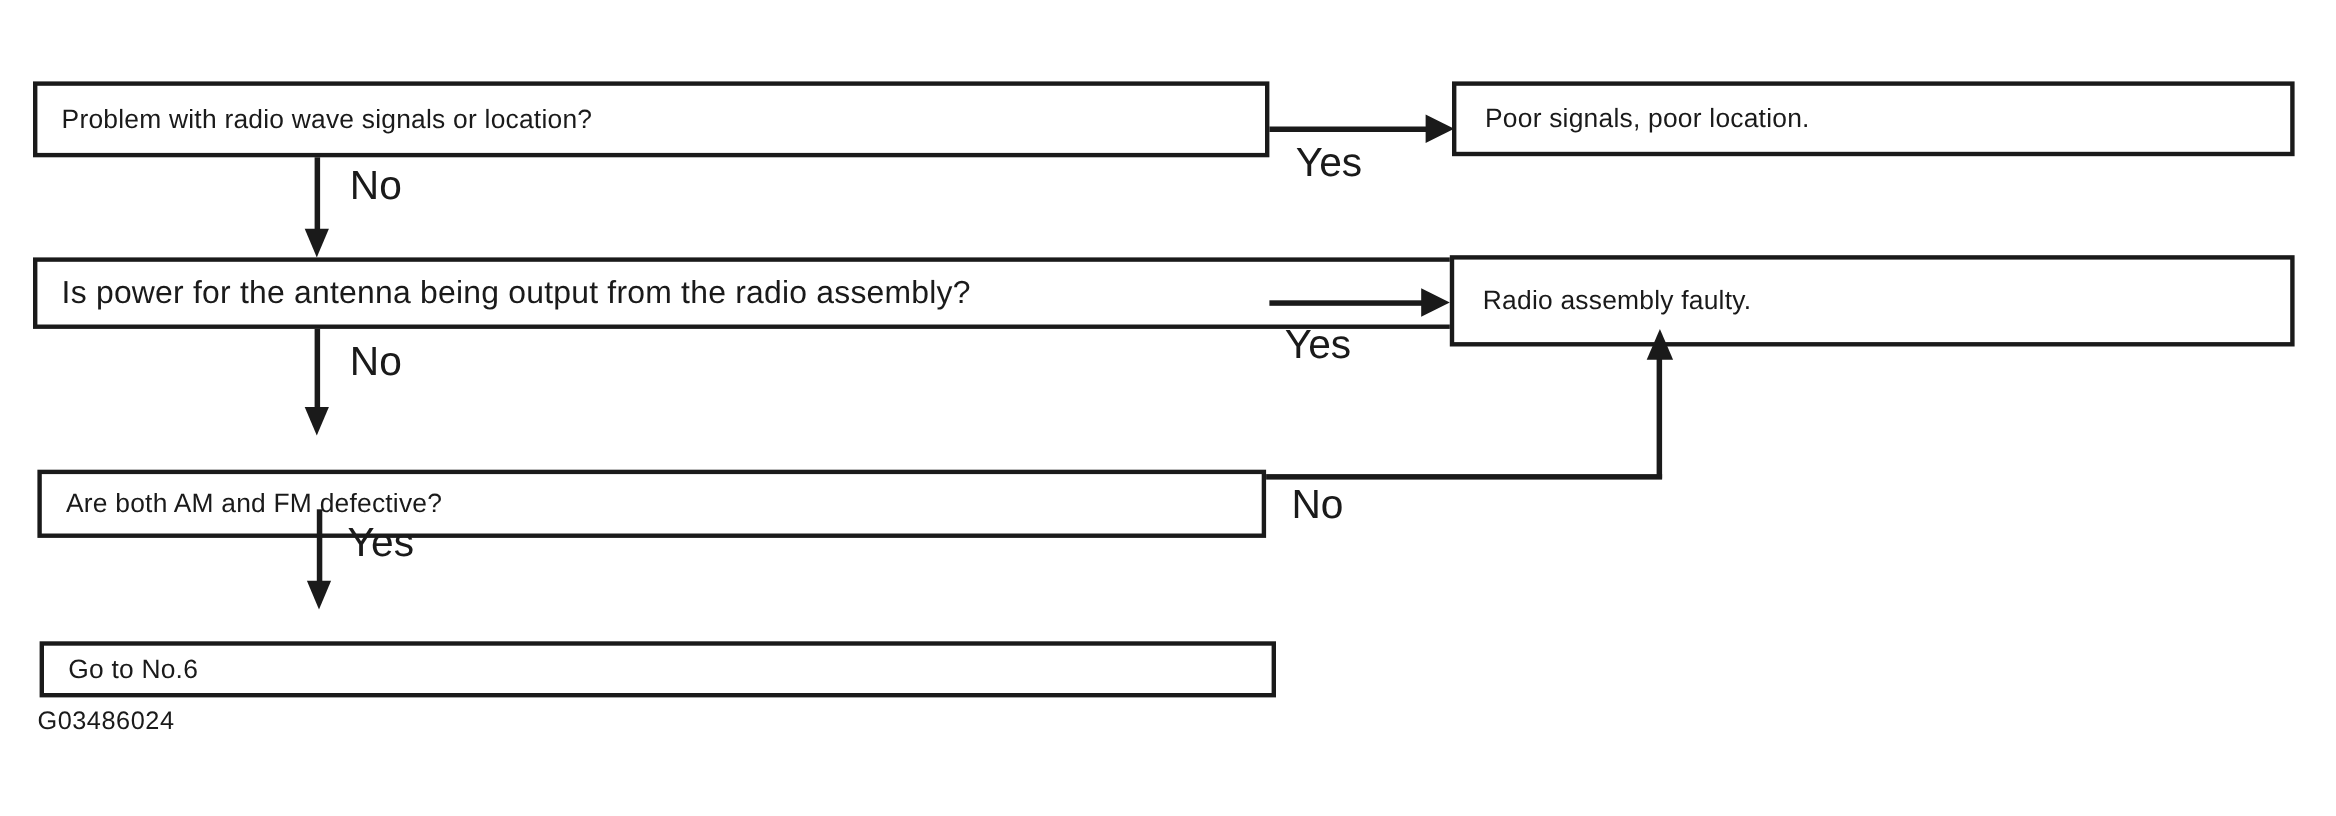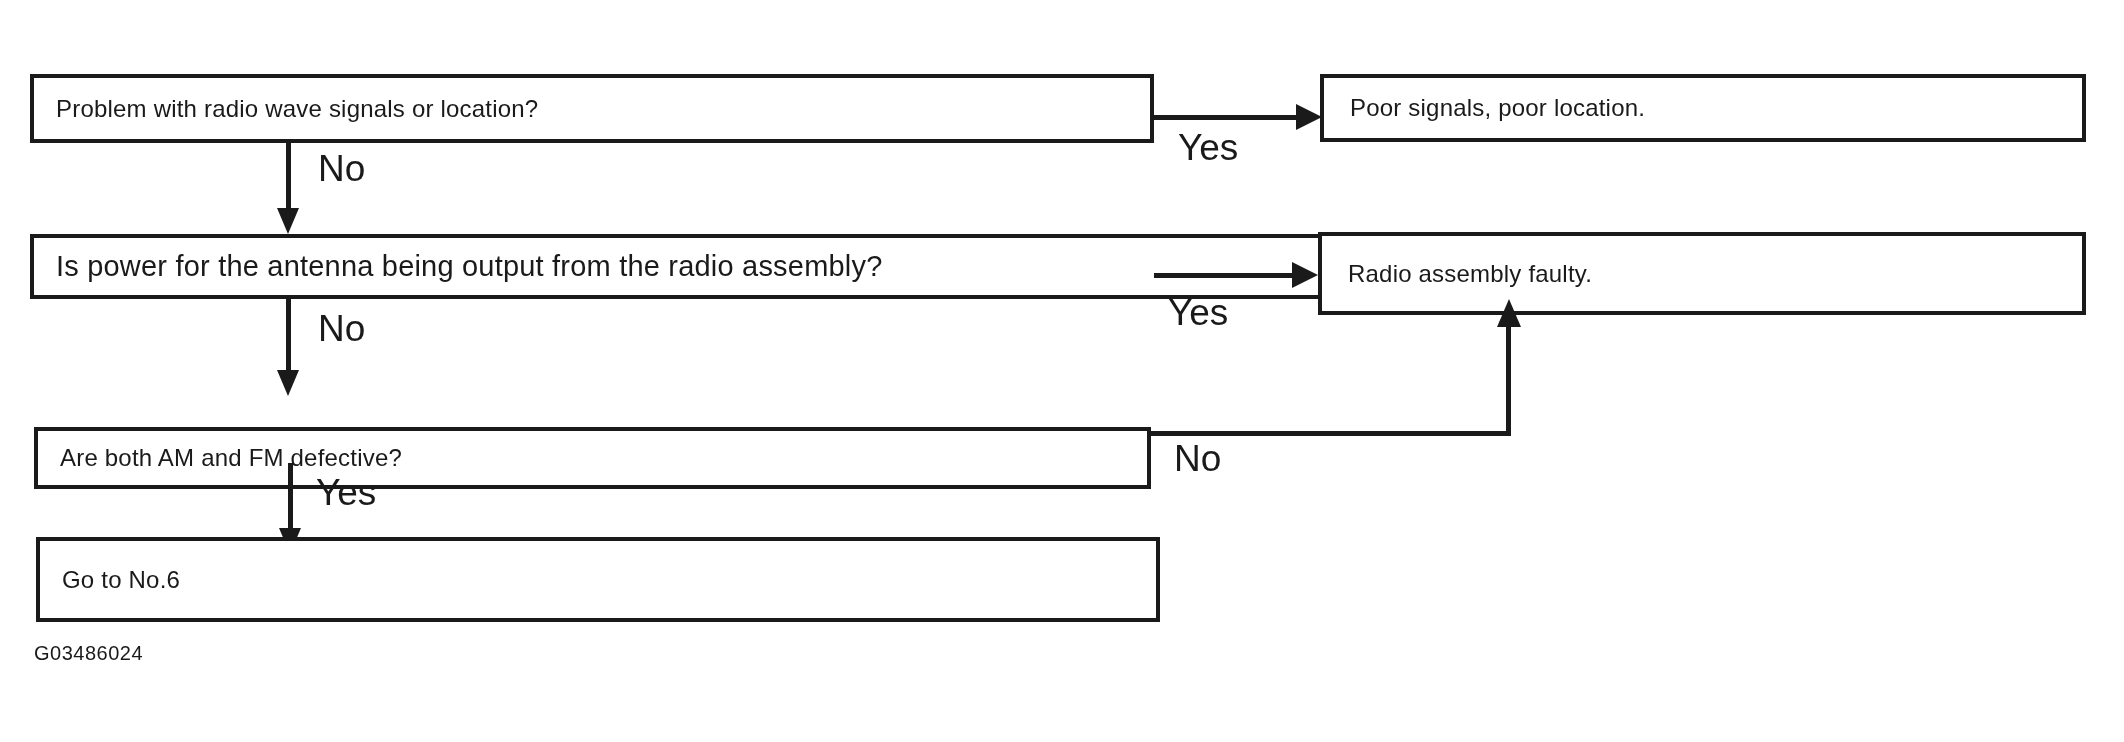--- a/index.html
+++ b/index.html
@@ -54,21 +54,21 @@
   }
   .edge-label {
     position: absolute;
     font-size: 37px;
     white-space: nowrap;
   }
   .figure-code {
     position: absolute;
     left: 34px;
     top: 642px;
-    font-size: 20px;
+    font-size: 23px;
     letter-spacing: 0.5px;
   }
 </style>
 </head>
 <body>
 
 <div id="stage">
 
   <div class="node" style="left:30px; top:74px; width:1124px; height:69px;">
     <span class="node-label">Problem with radio wave signals or location?</span>
@@ -106,19 +106,19 @@
 
   <div class="line" style="left:1151px; top:431px; width:360px; height:5px;"></div>
   <div class="line" style="left:1506px; top:325px; width:5px; height:110px;"></div>
   <div class="arrow up" style="left:1497px; top:299px;"></div>
   <span class="edge-label" style="left:1174px; top:438px;">No</span>
 
   <div class="line" style="left:288px; top:463px; width:5px; height:66px;"></div>
   <div class="arrow down" style="left:279px; top:528px;"></div>
   <span class="edge-label" style="left:316px; top:472px;">Yes</span>
 
-  <div class="node" style="left:36px; top:537px; width:1124px; height:85px;">
+  <div class="node" style="left:36px; top:583px; width:1124px; height:51px;">
     <span class="node-label">Go to No.6</span>
   </div>
 
   <div class="figure-code">G03486024</div>
 
 </div>
 
 </body></html>

